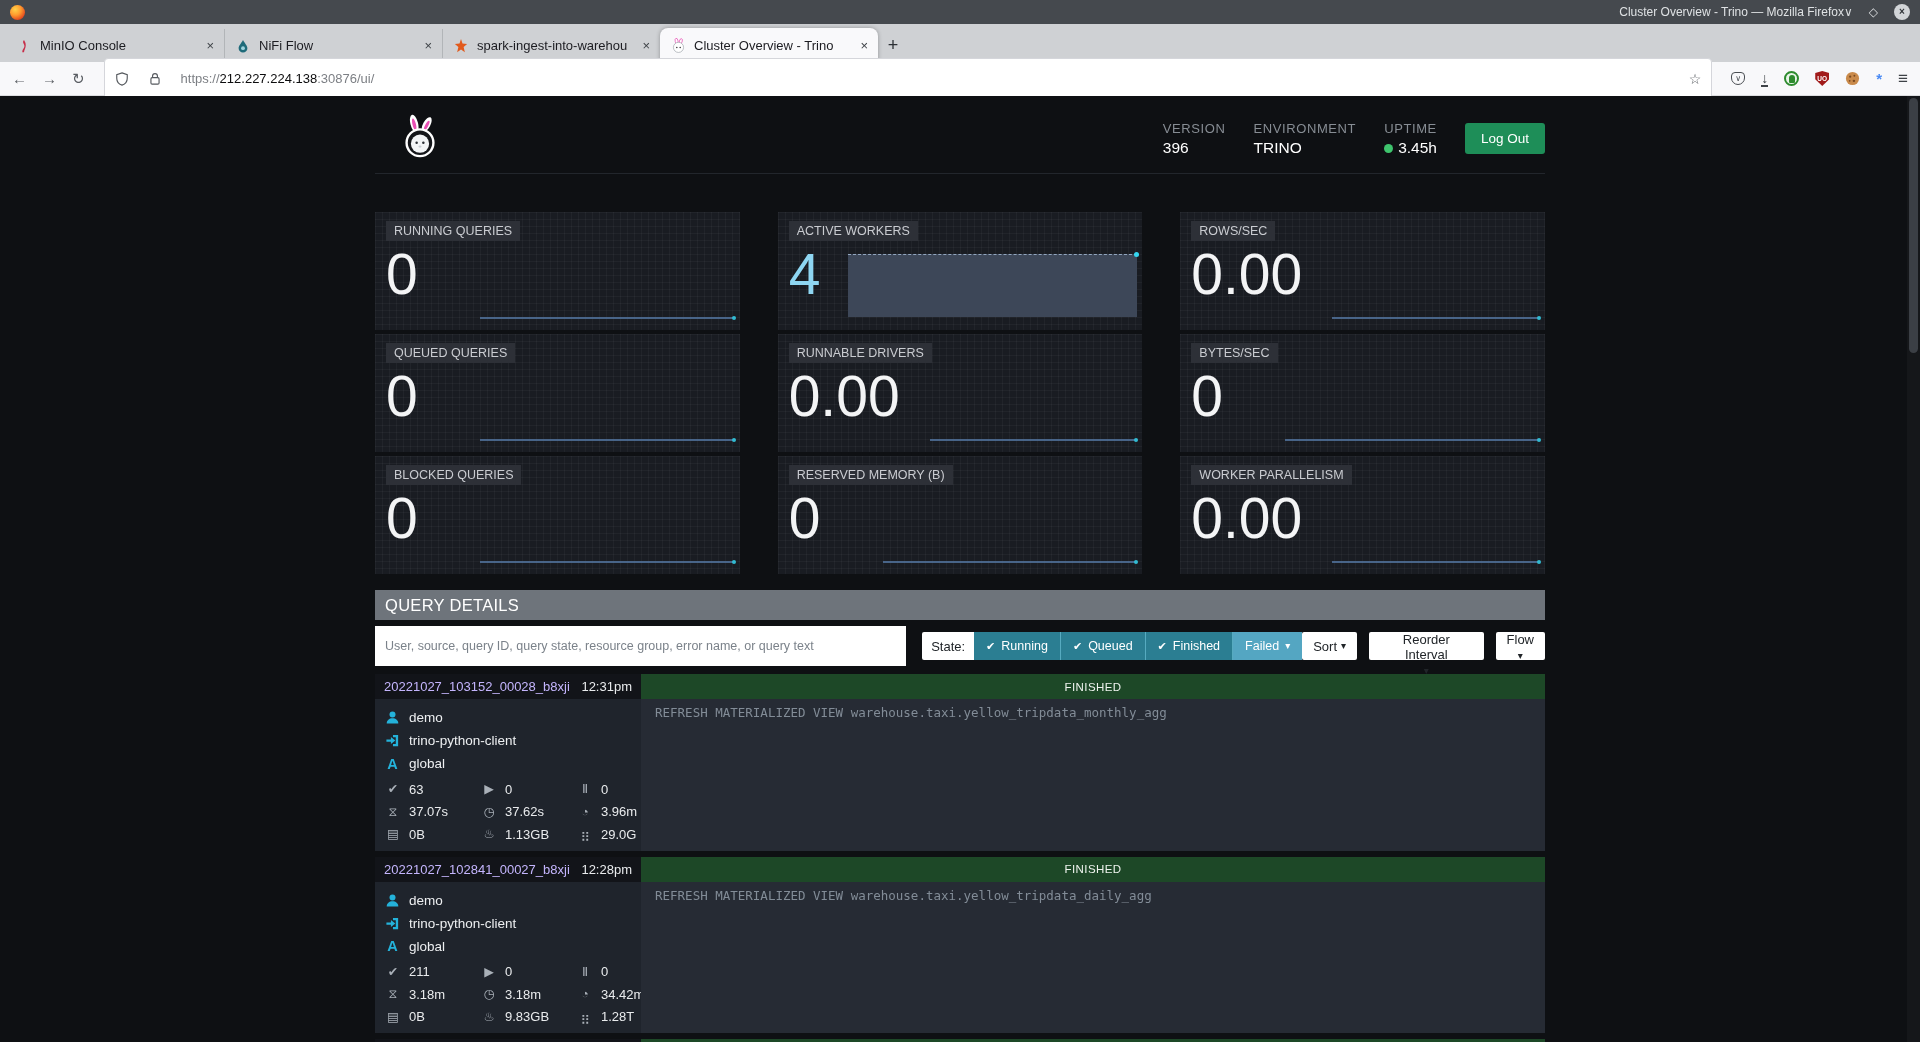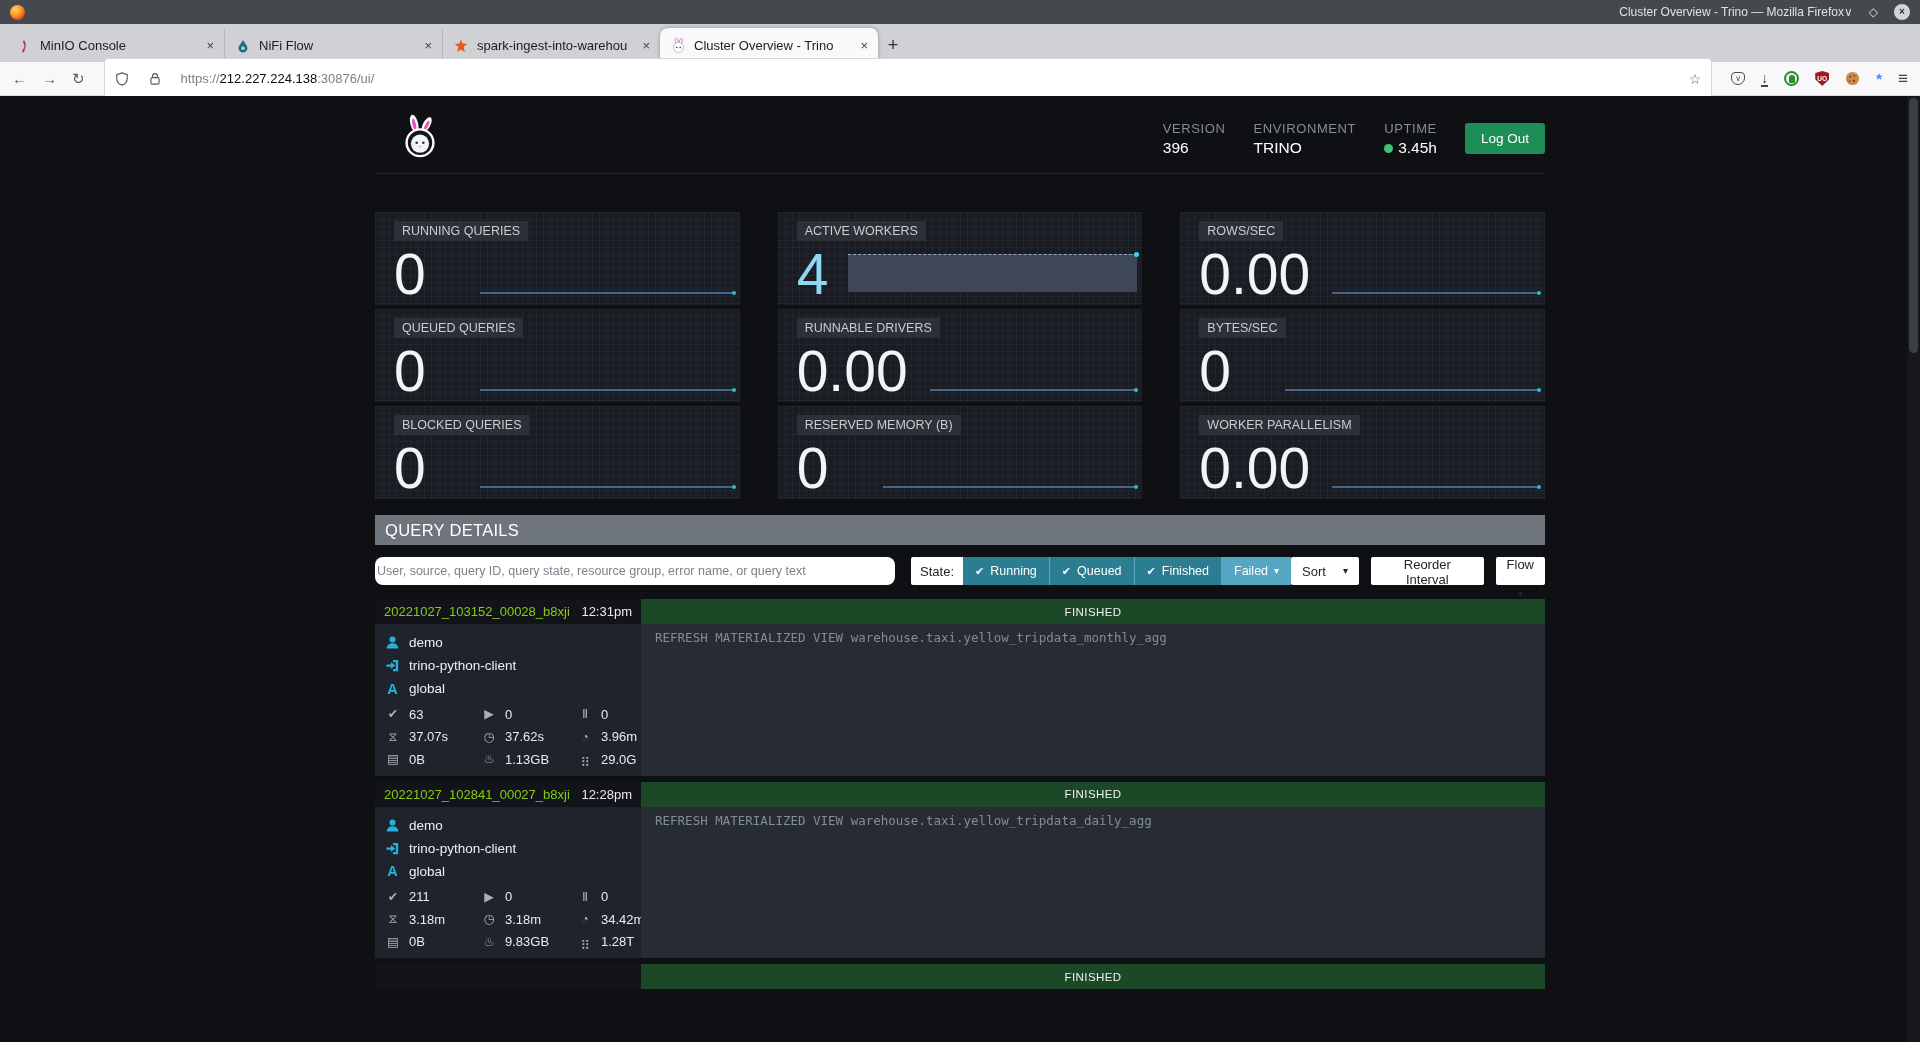--- a/index.html
+++ b/index.html
@@ -59,58 +59,58 @@
   .tlogo { margin-left:22px; margin-right:16px; }
   .ttitle { font-size:26px; font-weight:400; color:#fdfdfd; letter-spacing:.5px; }
   .meta { display:flex; align-items:center; gap:28px; margin-left:auto; }
   .mi .ml { font-size:13px; color:#878d94; letter-spacing:.6px; }
   .mi .mv { font-size:15.5px; color:#fff; margin-top:3px; }
   .updot { display:inline-block; width:9px; height:9px; border-radius:50%; background:#3ec46d; margin-right:5px; }
   .logout { background:#1e8e58; color:#fff; border:none; border-radius:3px; font-size:13.5px;
     padding:8px 16px; font-family:inherit; }
 
   .stats { margin-top:38px; display:grid; grid-template-columns:repeat(3,1fr); column-gap:38px; row-gap:4px; }
-  .tile { position:relative; height:93px; padding:9px 19px; background-color:#191c22;
+  .tile { position:relative; height:118px; padding:9px 11px; background-color:#191c22;
     background-image:linear-gradient(rgba(255,255,255,.035) 1px, transparent 1px),
       linear-gradient(90deg, rgba(255,255,255,.035) 1px, transparent 1px);
     background-size:7px 7px; }
   .chip { display:inline-block; background:#2d3037; color:#caccd1; font-size:12.5px; padding:3px 8px; }
   .big { font-size:57px; line-height:1; color:#f3f4f5; margin-top:5px; font-weight:400; }
   .big.cyan { color:#8ed6f2; }
   .spark { position:absolute; left:105px; right:5px; bottom:11px; height:2px; background:#50719a; opacity:.85; }
   .spark.w { left:152px; }
   .spark .dot, .area .dot { position:absolute; right:-1px; top:-1px; width:4px; height:4px;
     border-radius:50%; background:#35d6f0; }
   .area { position:absolute; left:70px; right:5px; top:42px; bottom:13px; background:#3d4758;
     border-top:1px dashed #93a7bf; }
   .area .dot { width:5px; height:5px; top:-3px; right:-2px; }
 
   .qd-header { margin-top:16px; height:30px; background:#6e747b; color:#fff; font-size:16.5px;
     display:flex; align-items:center; padding:8px 10px; letter-spacing:.3px; }
   .toolbar { margin-top:12px; display:flex; align-items:center; height:28px; }
-  .search { width:535px; height:28px; border:none; border-radius:8px; padding:0 2px; font-size:12.5px;
+  .search { width:535px; height:40px; border:none; border-radius:0; padding:0 10px; font-size:12.5px;
     color:#495057; background:#fff; font-family:inherit; }
   .search::placeholder { color:#7b828a; }
   .state-chip { margin-left:16px; background:#fff; color:#212529; height:28px; display:flex;
     align-items:center; padding:0 9px; font-size:13px; border-radius:2px 0 0 2px; }
   .stategroup { display:flex; height:28px; }
   .st { height:28px; border:none; color:#fff; font-size:12.5px; padding:0 12px; display:flex;
     align-items:center; gap:6px; font-family:inherit; background:#2b7e92; border-left:1px solid #57abc0; }
   .st .chk { font-size:11px; }
   .st.failed { background:#54a6c2; }
   .wbtn { height:28px; background:#fff; color:#212529; border:none; border-radius:2px; font-size:13px;
-    padding:0 11px; display:flex; align-items:center; gap:17px; font-family:inherit; }
+    padding:0 11px; display:flex; align-items:center; gap:4px; font-family:inherit; }
   .caret { font-size:10px; line-height:1; }
   .ml-auto { margin-left:auto; } .ml12 { margin-left:12px;flex-direction:column; }
 
   .qrow { margin-top:14px; }
   .qrow + .qrow { margin-top:6px; }
   .qhead { display:flex; height:25px; }
   .qhead-left { width:266px; background:#121419; display:flex; align-items:center; padding:0 9px; }
-  .qid { color:#84cc16; font-size:13px; text-decoration:none; }
+  .qid { color:#c4b5fd; font-size:13px; text-decoration:none; }
   .qtime { margin-left:auto; color:#e9ebed; font-size:13px; }
   .qstatus { flex:1; background:#1d4827; color:#eef3ee; font-size:11.5px; letter-spacing:.4px;
     display:flex; align-items:center; justify-content:center; }
   .qbody { display:flex; }
   .qleft { width:266px; background:#1f242c; padding:7px 10px 5px; }
   .qright { flex:1; background:#262b34; padding:6px 14px;
     font-family:"DejaVu Sans Mono","Liberation Mono",monospace; font-size:12.5px; color:#828c97; }
   .qline { display:flex; align-items:center; gap:9px; height:23px; color:#edeff1; font-size:13.5px; }
   .ci { width:15px; height:15px; flex:none; }
   .gicon { width:15px; text-align:center; color:#24b2da; font-weight:bold; font-size:14.5px; flex:none; }

